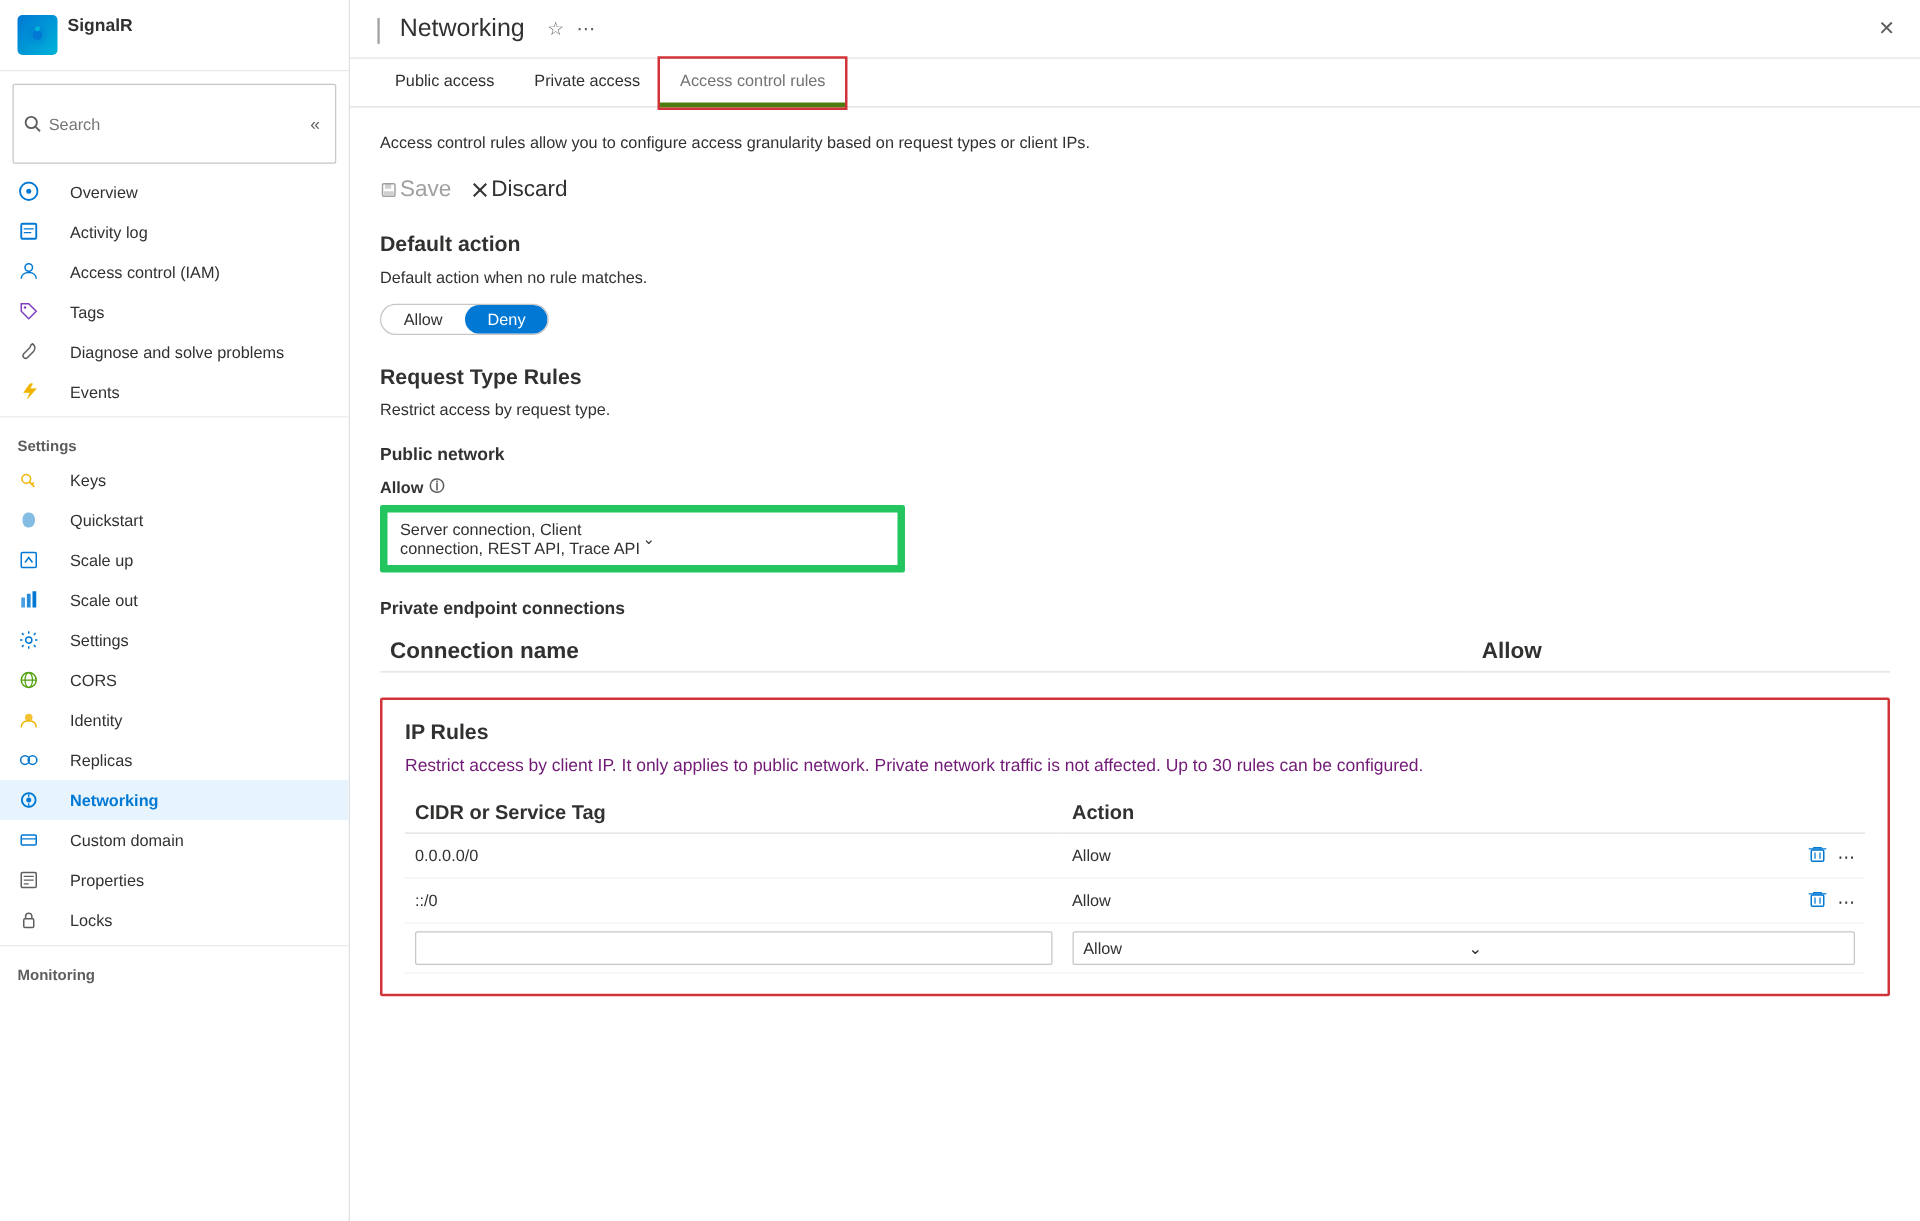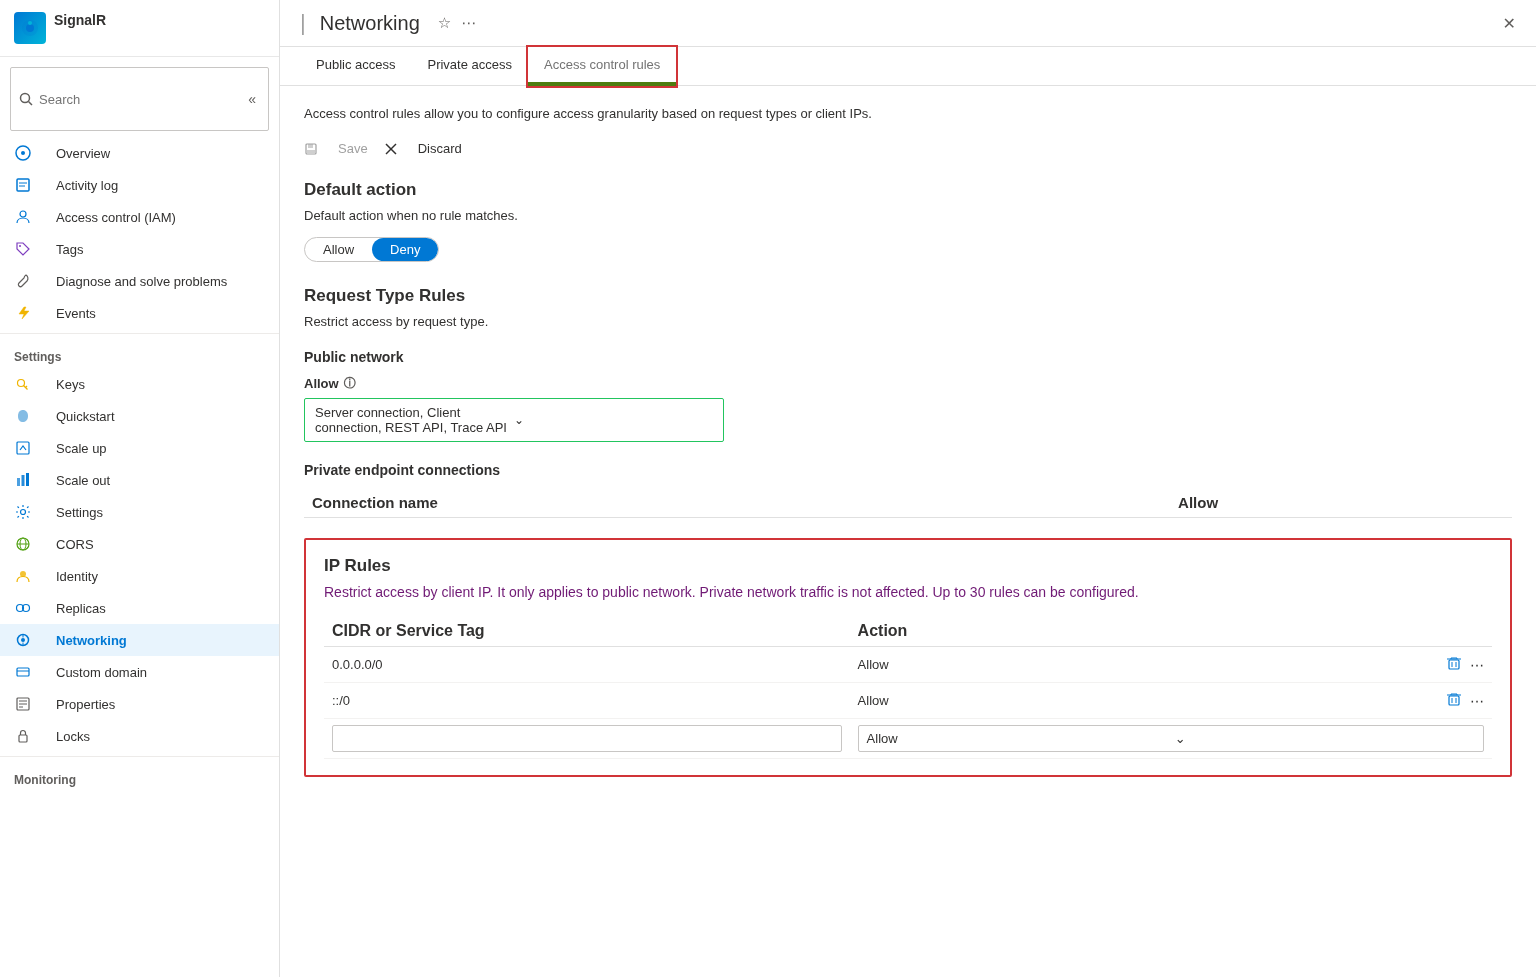--- a/index.html
+++ b/index.html
@@ -87,56 +87,56 @@
     .tab {
       padding: 10px 16px; cursor: pointer; font-size: 13px; color: #323130; border-bottom: 2px solid transparent;
       margin-bottom: -1px;
     }
 
     
     .page-body { flex: 1; overflow-y: auto; padding: 20px 24px; }
     .page-description { font-size: 13px; color: #323130; margin-bottom: 16px; }
     .toolbar { display: flex; align-items: center; gap: 16px; margin-bottom: 20px; }
     .toolbar-btn {
-      display: flex; align-items: center; gap: 20px; cursor: pointer; color: #323130; font-size: 13px;
+      display: flex; align-items: center; gap: 2px; cursor: pointer; color: #323130; font-size: 18px;
       background: none; border: none; padding: 4px 0;
     }
     .toolbar-btn.disabled { color: #a0a0a0; cursor: not-allowed; }
 
     
     .section-title { font-size: 17px; font-weight: 600; color: #323130; margin-bottom: 8px; }
     .section-sub { font-size: 13px; color: #323130; margin-bottom: 14px; }
 
     
     .toggle-group {
       display: flex; align-items: center; border: 1px solid #c8c6c4; border-radius: 20px;
       overflow: hidden; width: fit-content; margin-bottom: 24px;
     }
     .toggle-option {
       padding: 4px 18px; cursor: pointer; font-size: 13px; color: #323130; border-radius: 20px;
     }
     .toggle-option.active { background: #0078d4; color: #fff; border-radius: 20px; }
 
     
     .dropdown-select {
-      display: flex; align-items: center; border: 1px solid #22c55e; border-radius: 2px;
+      display: flex; align-items: center; border: 6px solid #22c55e; border-radius: 2px;
       padding: 6px 10px; gap: 0; background: #fff; cursor: pointer; font-size: 13px;
       min-width: 380px; width: 420px;
     }
     .dropdown-select span { flex: 1; color: #323130; }
     .dropdown-chevron { color: #605e5c; font-size: 12px; }
 
     
     .allow-label { font-size: 13px; font-weight: 600; color: #323130; margin-bottom: 6px; display: flex; align-items: center; gap: 5px; }
     .info-icon { color: #605e5c; font-size: 12px; cursor: pointer; }
 
     
     .subsection-title { font-size: 14px; font-weight: 600; color: #323130; margin: 20px 0 10px 0; }
     .pe-table { width: 100%; border-collapse: collapse; }
-    .pe-table th { text-align: left; padding: 6px 8px; font-size: 15px; font-weight: 600; color: #323130; border-bottom: 1px solid #e0e0e0; }
+    .pe-table th { text-align: left; padding: 6px 8px; font-size: 18px; font-weight: 600; color: #323130; border-bottom: 1px solid #e0e0e0; }
 
     
     .ip-rules-box {
       border: 2px solid #d13438; border-radius: 2px; padding: 16px 18px; margin-top: 20px;
     }
     .ip-rules-title { font-size: 17px; font-weight: 600; color: #323130; margin-bottom: 8px; }
     .ip-rules-desc { font-size: 14px; color: #701a75; margin-bottom: 16px; }
     .ip-table { width: 100%; border-collapse: collapse; }
     .ip-table th { text-align: left; padding: 6px 8px; font-size: 16px; font-weight: 600; color: #323130; border-bottom: 1px solid #e0e0e0; }
     .ip-table td { padding: 8px 8px; font-size: 13px; color: #323130; border-bottom: 1px solid #f3f2f1; }

